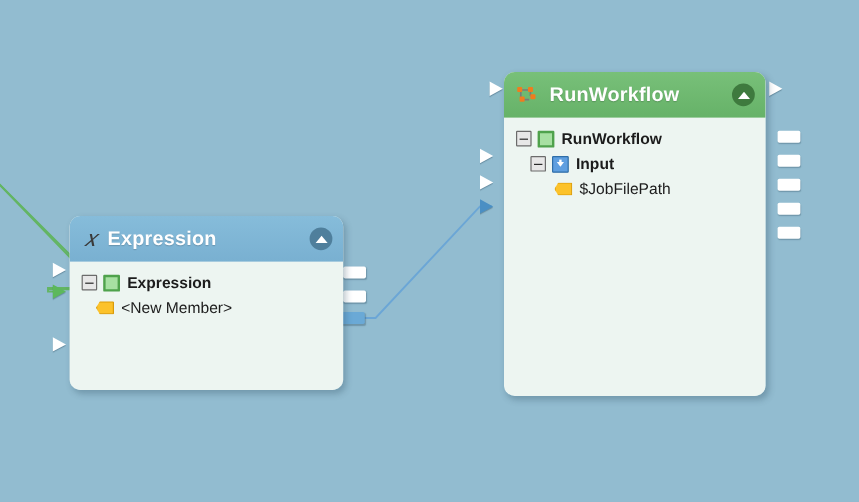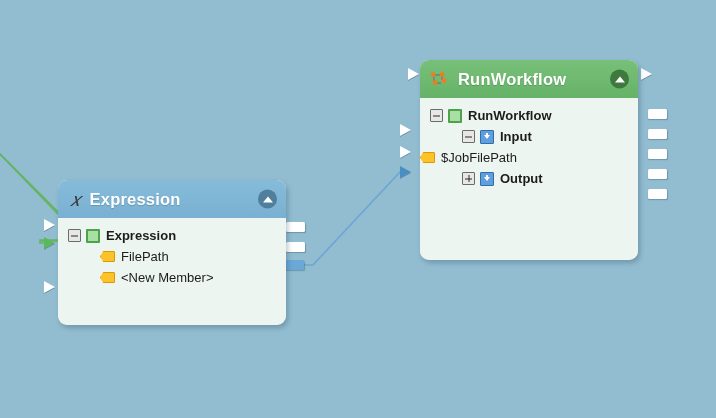--- a/index.html
+++ b/index.html
@@ -172,22 +172,22 @@
     margin-right: 6px;
     background: #fcc22a;
     border: 1px solid #d99a08;
     box-sizing: border-box;
     clip-path: polygon(100% 0, 100% 100%, 22% 100%, 0 50%, 22% 0);
     border-radius: 1px;
   }
 
   
   .ind0 { padding-left: 10px; }
-  .ind1 { padding-left: 42px; }
-  .ind2 { }
+  .ind1 { padding-left: 22px; }
+  .ind2 { padding-left: 42px; }
 
   
   .port-tri {
     position: absolute;
     width: 0; height: 0;
     border-top: 6px solid transparent;
     border-bottom: 6px solid transparent;
     border-left: 11px solid #ffffff;
     filter: drop-shadow(0.5px 1px 0.6px rgba(30,60,80,0.35));
   }
@@ -236,24 +236,20 @@
       </div>
       <div class="node-body">
 
         <div class="row bold ind0">
           <span class="expander"></span>
           <span class="sq-icon sq-green"></span>
           <span class="label">Expression</span>
         </div>
 
 
-        <div class="row ind1">
-          <span class="tag-icon"></span>
-          <span class="label">FilePath</span>
-        </div>
 
         <div class="row ind1">
           <span class="tag-icon"></span>
           <span class="label">&lt;New Member&gt;</span>
         </div>
 
       </div>
     </div>
   </div>
 
@@ -262,21 +258,21 @@
   <div class="port-tri" style="left:400px; top:146px;"></div>
   <div class="port-tri blue" style="left:400px; top:166px;"></div>
 
   <div class="port-tri" style="left:641px; top:68px;"></div>
   <div class="port-pin" style="left:648px; top:109px;"></div>
   <div class="port-pin" style="left:648px; top:129px;"></div>
   <div class="port-pin" style="left:648px; top:149px;"></div>
   <div class="port-pin" style="left:648px; top:169px;"></div>
   <div class="port-pin" style="left:648px; top:189px;"></div>
 
-  <div class="node" style="left:420px; top:60px; width:218px; height:200px;">
+  <div class="node" style="left:420px; top:60px; width:218px; height:270px;">
     <div class="node-inner">
       <div class="node-header" style="background:linear-gradient(#78c079,#66b268);">
         <span style="width:19px;height:17px;position:relative;display:inline-block;flex:0 0 auto;">
           <svg viewBox="0 0 19 17" width="19" height="17">
             <path d="M4 4 H12 M12 4 V9 M12 9 H15 M4 4 V12 M4 12 H11" stroke="#7b7b7b" stroke-width="1.4" fill="none"></path>
             <rect x="1" y="1.5" width="4.2" height="4.2" rx="0.8" fill="#f07c1e"></rect>
             <rect x="10" y="1.5" width="4.2" height="4.2" rx="0.8" fill="#f07c1e"></rect>
             <rect x="3" y="9.5" width="4.2" height="4.2" rx="0.8" fill="#f07c1e"></rect>
             <rect x="12" y="7.5" width="4.2" height="4.2" rx="0.8" fill="#f07c1e"></rect>
           </svg>
@@ -302,26 +298,18 @@
           </span>
           <span class="label">Input</span>
         </div>
 
         <div class="row ind2">
           <span class="tag-icon"></span>
           <span class="label">$JobFilePath</span>
         </div>
 
 
-        <div class="row bold ind1">
-          <span class="expander plus"></span>
-          <span class="sq-icon sq-blue">
-            <span class="arrow-stem"></span>
-            <span class="arrow-down"></span>
-          </span>
-          <span class="label">Output</span>
-        </div>
 
       </div>
     </div>
   </div>
 
 </div>
 
 </body></html>

